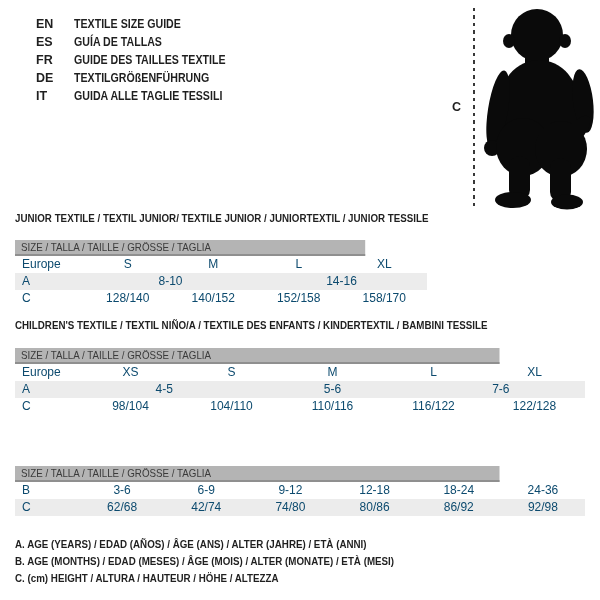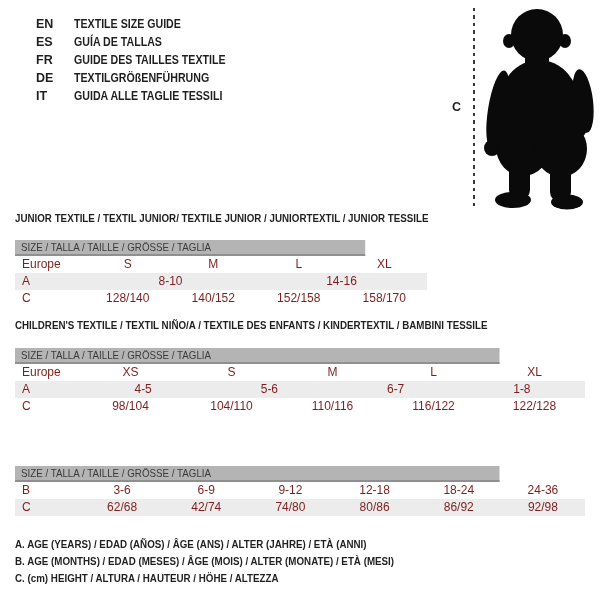--- a/index.html
+++ b/index.html
@@ -26,21 +26,21 @@
   
   .sec-title{position:absolute;left:15px;font-weight:bold;font-size:11.5px;line-height:14px;}
   .sec-title.two-line{line-height:17px;}
 
   
   .sizetable{position:absolute;left:15px;}
   .tbar{
     height:14px;background:#b4b4b4;border-bottom:2px solid #8f8f8f;
     font-size:11.5px;line-height:14px;padding-left:7px;color:#3a3a3a;
   }
-  .trow{display:flex;height:17px;line-height:17px;font-size:12px;color:#7f1d1d;}
+  .trow{display:flex;height:17px;line-height:17px;font-size:12px;color:#0c4a6e;}
   .trow.alt{background:#ececec;}
   .trow .lbl{padding-left:7px;box-sizing:border-box;}
   .trow .val{flex:1;text-align:center;}
   .t-junior{width:412px;}  .t-junior .lbl{width:70px;}
   .t-wide{width:570px;}    .t-wide .lbl{width:65px;}
 
   
   .legend{position:absolute;left:15px;top:536px;}
   .legend-line{height:17px;line-height:17px;font-weight:bold;font-size:11.5px;}
 </style>
@@ -127,22 +127,21 @@
       <span class="val">XS</span>
       <span class="val">S</span>
       <span class="val">M</span>
       <span class="val">L</span>
       <span class="val">XL</span>
     </div>
     <div class="trow alt">
       <span class="lbl">A</span>
       <span class="val">4-5</span>
       <span class="val">5-6</span>
-      <span class="val">6-7</span>
-      <span class="val">1-8</span>
+      <span class="val">7-6</span>
     </div>
     <div class="trow">
       <span class="lbl">C</span>
       <span class="val">98/104</span>
       <span class="val">104/110</span>
       <span class="val">110/116</span>
       <span class="val">116/122</span>
       <span class="val">122/128</span>
     </div>
   </div>

